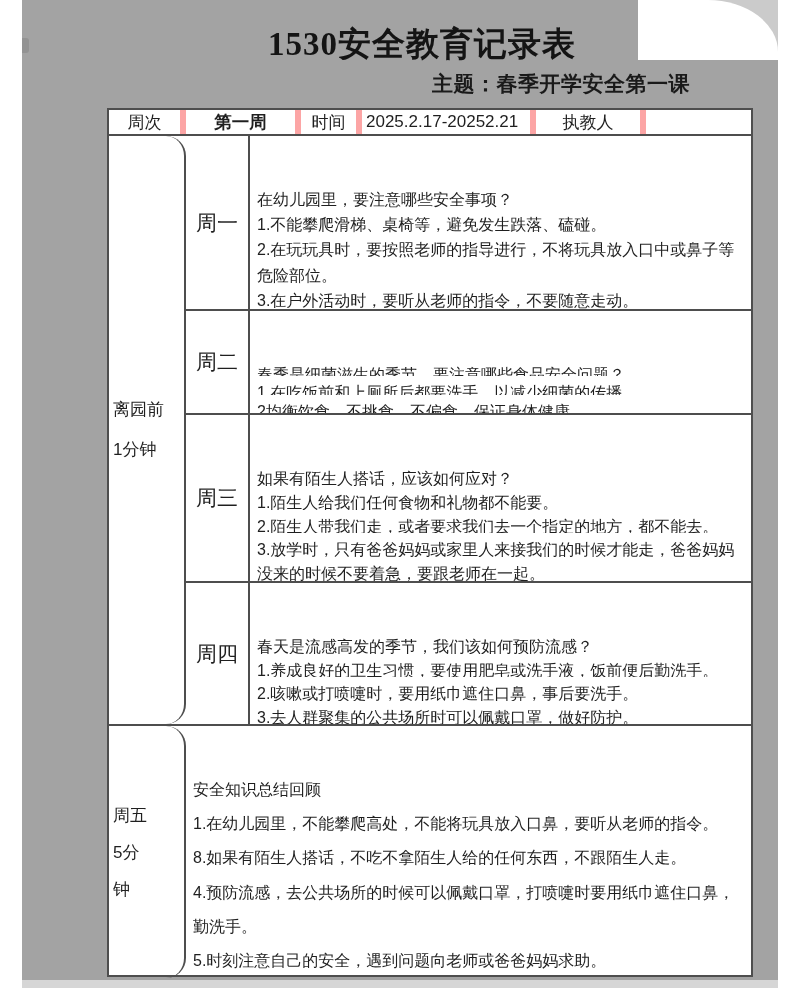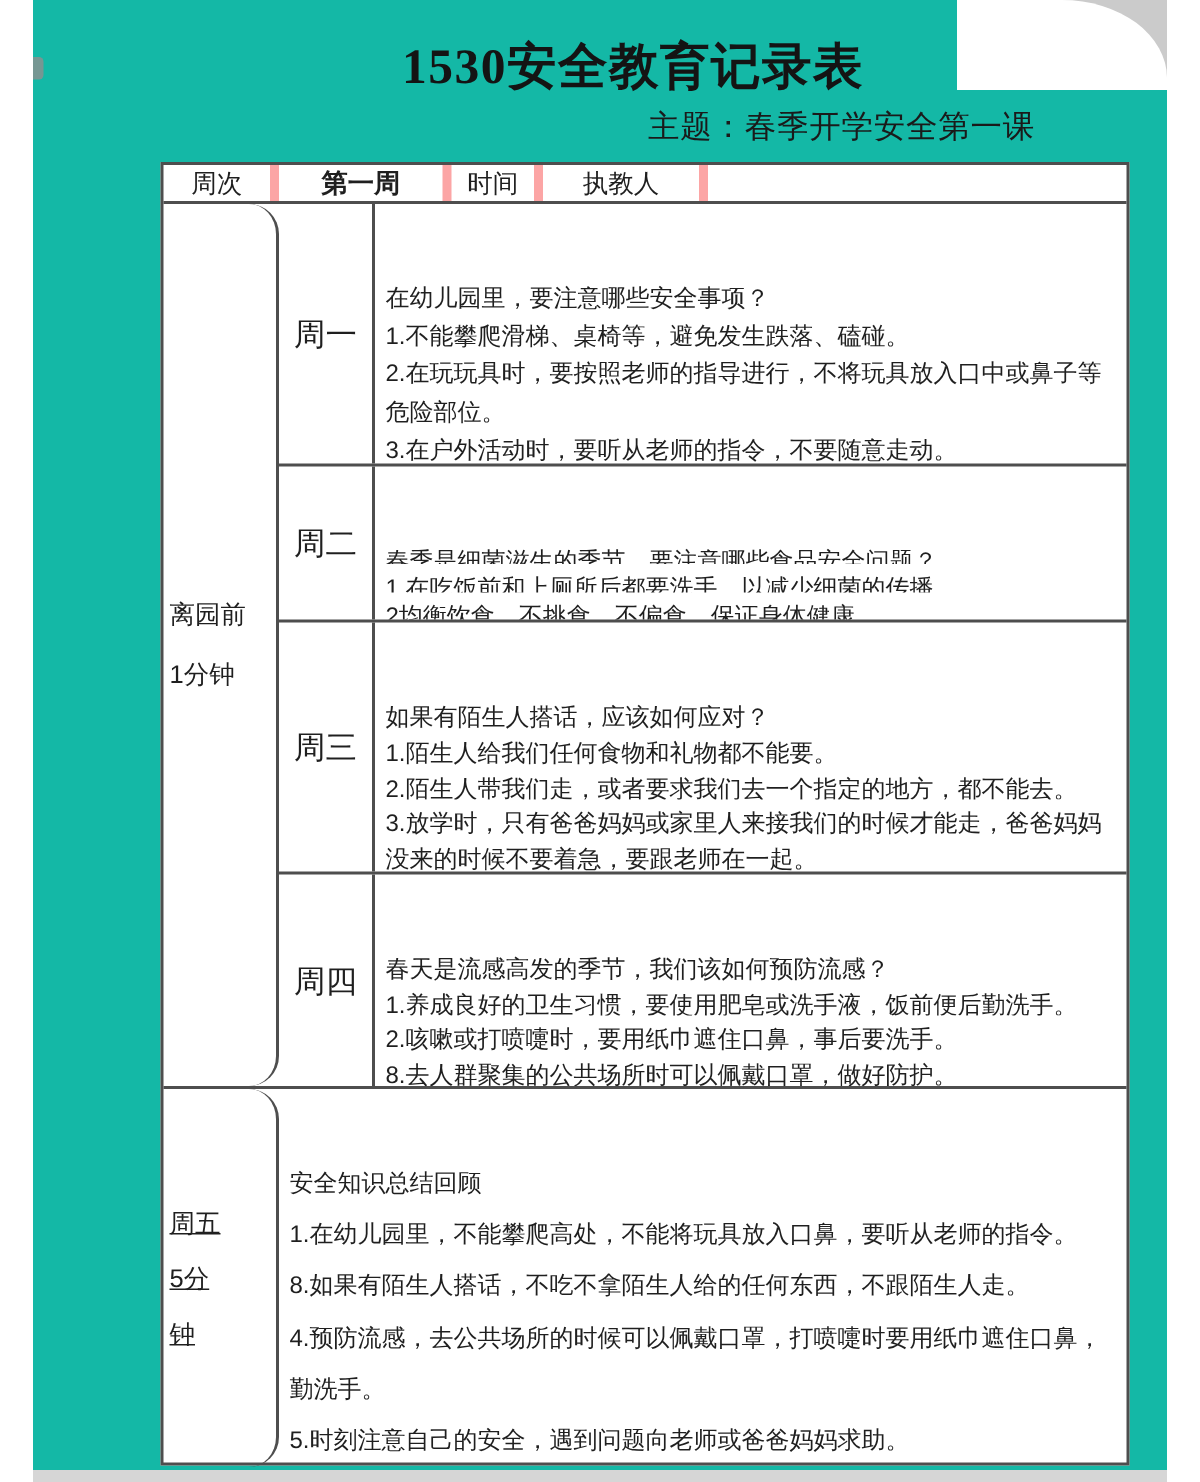--- a/index.html
+++ b/index.html
@@ -1,39 +1,39 @@
 <!DOCTYPE html>
 <html><head>
 <meta charset="utf-8">
 <style>
   * { margin:0; padding:0; box-sizing:border-box; }
   html,body { background:#ffffff; }
   body { font-family:"Liberation Sans","DejaVu Sans",sans-serif; }
 
   .page {
     position:relative; width:756px; height:988px;
-    background:#14b8a6; overflow:hidden; margin:0 auto;
+    background:#a3a3a3; overflow:hidden; margin:0 auto;
     color:#1f1f1f;
   }
 
   
   .corner-gray { position:absolute; top:0; right:0; width:135px; height:52px; background:#cbcbcb; }
   .corner-cover { position:absolute; top:0; right:0; width:140px; height:60px; background:#ffffff; border-top-right-radius:70px 52px; }
   .bottom-edge { position:absolute; left:0; bottom:0; width:800px; height:8px; background:#d6d6d6; }
   .left-speck { position:absolute; left:0; top:38px; width:7px; height:15px; background:#8f8f8f; border-radius:0 3px 3px 0; opacity:.8; }
 
   .title {
     position:absolute; top:22px; left:0; width:800px;
     text-align:center; font-family:"Liberation Serif","DejaVu Serif",serif;
     font-size:33px; font-weight:700; color:#141414; letter-spacing:1px;
   }
   .subtitle {
     position:absolute; top:70px; right:88px;
     font-family:"Liberation Serif","DejaVu Serif",serif;
-    font-size:21px; font-weight:400; color:#1a1a1a; letter-spacing:.5px;
+    font-size:21px; font-weight:700; color:#1a1a1a; letter-spacing:.5px;
   }
 
   .rtable {
     position:absolute; left:85px; top:108px; width:646px; height:869px;
     border:2px solid #4e4e4e; display:flex; flex-direction:column;
     background:#ffffff;
   }
 
   .hrow { display:flex; height:35px; border-bottom:2px solid #4e4e4e; }
   .hcell {
@@ -50,21 +50,21 @@
 
   .body1 { display:flex; height:590px; border-bottom:2px solid #4e4e4e; }
   .body2 { display:flex; flex:1; }
 
   .period-cell {
     width:77px; border-right:2px solid #4e4e4e;
     display:flex; flex-direction:column; justify-content:center;
     padding-left:4px; font-size:17px;border-radius:20px;
   }
   .period-cell .pline { line-height:40px; white-space:nowrap; }
-  .body2 .period-cell .pline { line-height:37px;text-decoration:underline; }
+  .body2 .period-cell .pline { line-height:37px; }
 
   .rows-col { flex:1; display:flex; flex-direction:column; }
   .brow { display:flex; }
   .brow:not(:last-child) { border-bottom:2px solid #4e4e4e; }
   .day-cell {
     width:64px; border-right:2px solid #4e4e4e;
     display:flex; align-items:center; justify-content:center;
     font-size:21px; white-space:nowrap;
   }
   .content-cell {
@@ -87,20 +87,21 @@
 
   <div class="title">1530安全教育记录表</div>
   <div class="subtitle">主题：春季开学安全第一课</div>
 
   <div class="rtable">
 
     <div class="hrow">
       <div class="hcell w-week">周次</div>
       <div class="hcell w-wval">第一周</div>
       <div class="hcell w-time">时间</div>
+      <div class="hcell w-tval">2025.2.17-20252.21</div>
       <div class="hcell w-teach">执教人</div>
       <div class="hcell w-tv2 last"></div>
     </div>
 
     <div class="body1">
       <div class="period-cell">
         <div class="pline">离园前</div>
         <div class="pline">1分钟</div>
       </div>
       <div class="rows-col">
@@ -131,21 +132,21 @@
               <div class="line">3.放学时，只有爸爸妈妈或家里人来接我们的时候才能走，爸爸妈妈</div>
               <div class="line">没来的时候不要着急，要跟老师在一起。</div>
             </div>
         </div>
         <div class="brow" style="height:141px; --lh:34.8px;">
           <div class="day-cell">周四</div>
           <div class="content-cell">
               <div class="line">春天是流感高发的季节，我们该如何预防流感？</div>
               <div class="line">1.养成良好的卫生习惯，要使用肥皂或洗手液，饭前便后勤洗手。</div>
               <div class="line">2.咳嗽或打喷嚏时，要用纸巾遮住口鼻，事后要洗手。</div>
-              <div class="line">8.去人群聚集的公共场所时可以佩戴口罩，做好防护。</div>
+              <div class="line">3.去人群聚集的公共场所时可以佩戴口罩，做好防护。</div>
             </div>
         </div>
       </div>
     </div>
 
     <div class="body2" style="--lh:34.2px;">
       <div class="period-cell">
         <div class="pline">周五</div>
         <div class="pline">5分</div>
         <div class="pline">钟</div>

